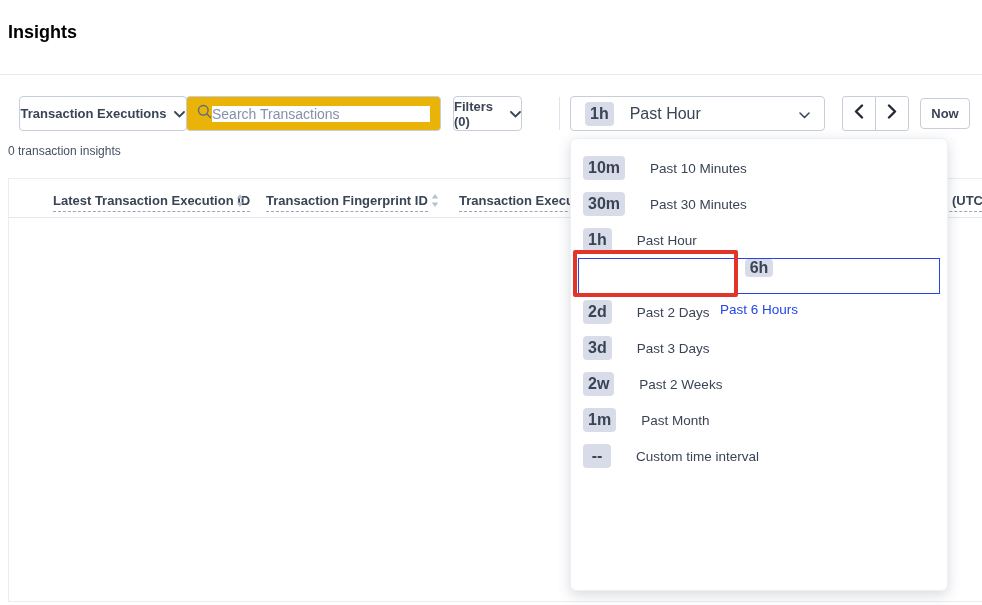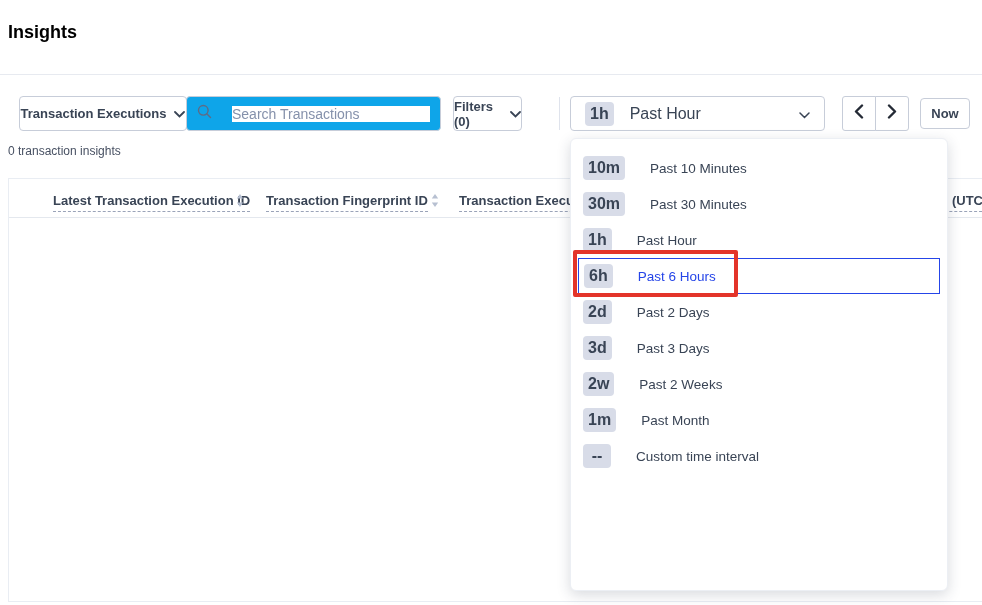--- a/index.html
+++ b/index.html
@@ -13,22 +13,22 @@
   .tab { position:absolute; bottom:-1px; font-size:14px; padding-bottom:11px; cursor:pointer; white-space:nowrap; }
   .tab-active { left:8px; color:#2545e8; font-weight:bold; border-bottom:2px solid #2545e8; }
   .tab-inactive { left:145px; color:#394455; }
 
   
   .toolbar-btn { position:absolute; top:96px; height:35px; background:#fff; border:1px solid #c7cdd9;
                  border-radius:4px; display:flex; align-items:center; justify-content:center;
                  font-size:13px; font-weight:bold; color:#394455; gap:8px; cursor:pointer; }
   .btn-type    { left:8px;  width:168px;margin-left:11px; }
   .btn-filters { left:453px; width:69px; }
-  .search-box  { position:absolute; left:186px; top:96px; width:255px; height:35px; background:#0ea5e9;
-                 border:1px solid #c7cdd9; border-radius:4px; display:flex; align-items:center; padding:0 10px; gap:20px; }
+  .search-box  { position:absolute; left:186px; top:96px; width:255px; height:35px; background:#eab308;
+                 border:1px solid #c7cdd9; border-radius:4px; display:flex; align-items:center; padding:0 10px; gap:0; }
   .search-box input { border:none; outline:none; flex:1; font-size:14px; color:#394455;
                       font-family:"Liberation Sans", sans-serif; }
   .search-box input::placeholder { color:#8591ab; }
   .v-divider { position:absolute; left:559px; top:97px; width:1px; height:33px; background:#dfe3ec; }
 
   .time-btn { position:absolute; left:570px; top:96px; width:255px; height:35px; background:#fff;
               border:1px solid #c7cdd9; border-radius:4px; display:flex; align-items:center;
               padding:0 14px; gap:16px; cursor:pointer; }
   .time-chevron { margin-left:auto; }
 
@@ -53,21 +53,21 @@
 
   
   .dropdown { position:absolute; left:570px; top:138px; width:378px; height:453px; background:#fff;
               border-radius:6px; border:1px solid #eceff4; box-shadow:0 4px 14px rgba(40,50,70,.18);
               z-index:5; padding-top:11px; }
   .dd-item { height:36px; margin:0 7px; padding:0 5px; display:flex; align-items:center; gap:25px;
              font-size:13.5px; color:#394455; cursor:pointer; background:#fff; }
   .dd-badge { min-width:28px; height:24px; padding:0 5px; border-radius:4px; background:#d8dce8;
               color:#394455; font-size:16px; font-weight:bold; display:flex; align-items:center;
               justify-content:center; }
-  .dd-item.highlighted { border:1px solid #2545e8; }
+  .dd-item.highlighted { border:1px solid #2545e8;flex-direction:column; }
   .dd-item.highlighted .dd-label { color:#2545e8; }
 
   .annotation-box { position:absolute; left:573px; top:250px; width:165px; height:47px;
                     border:4px solid #e3342a; border-radius:2px; z-index:10; pointer-events:none; }
 </style>
 </head>
 <body>
 
 <div class="page-title">Insights</div>
 

